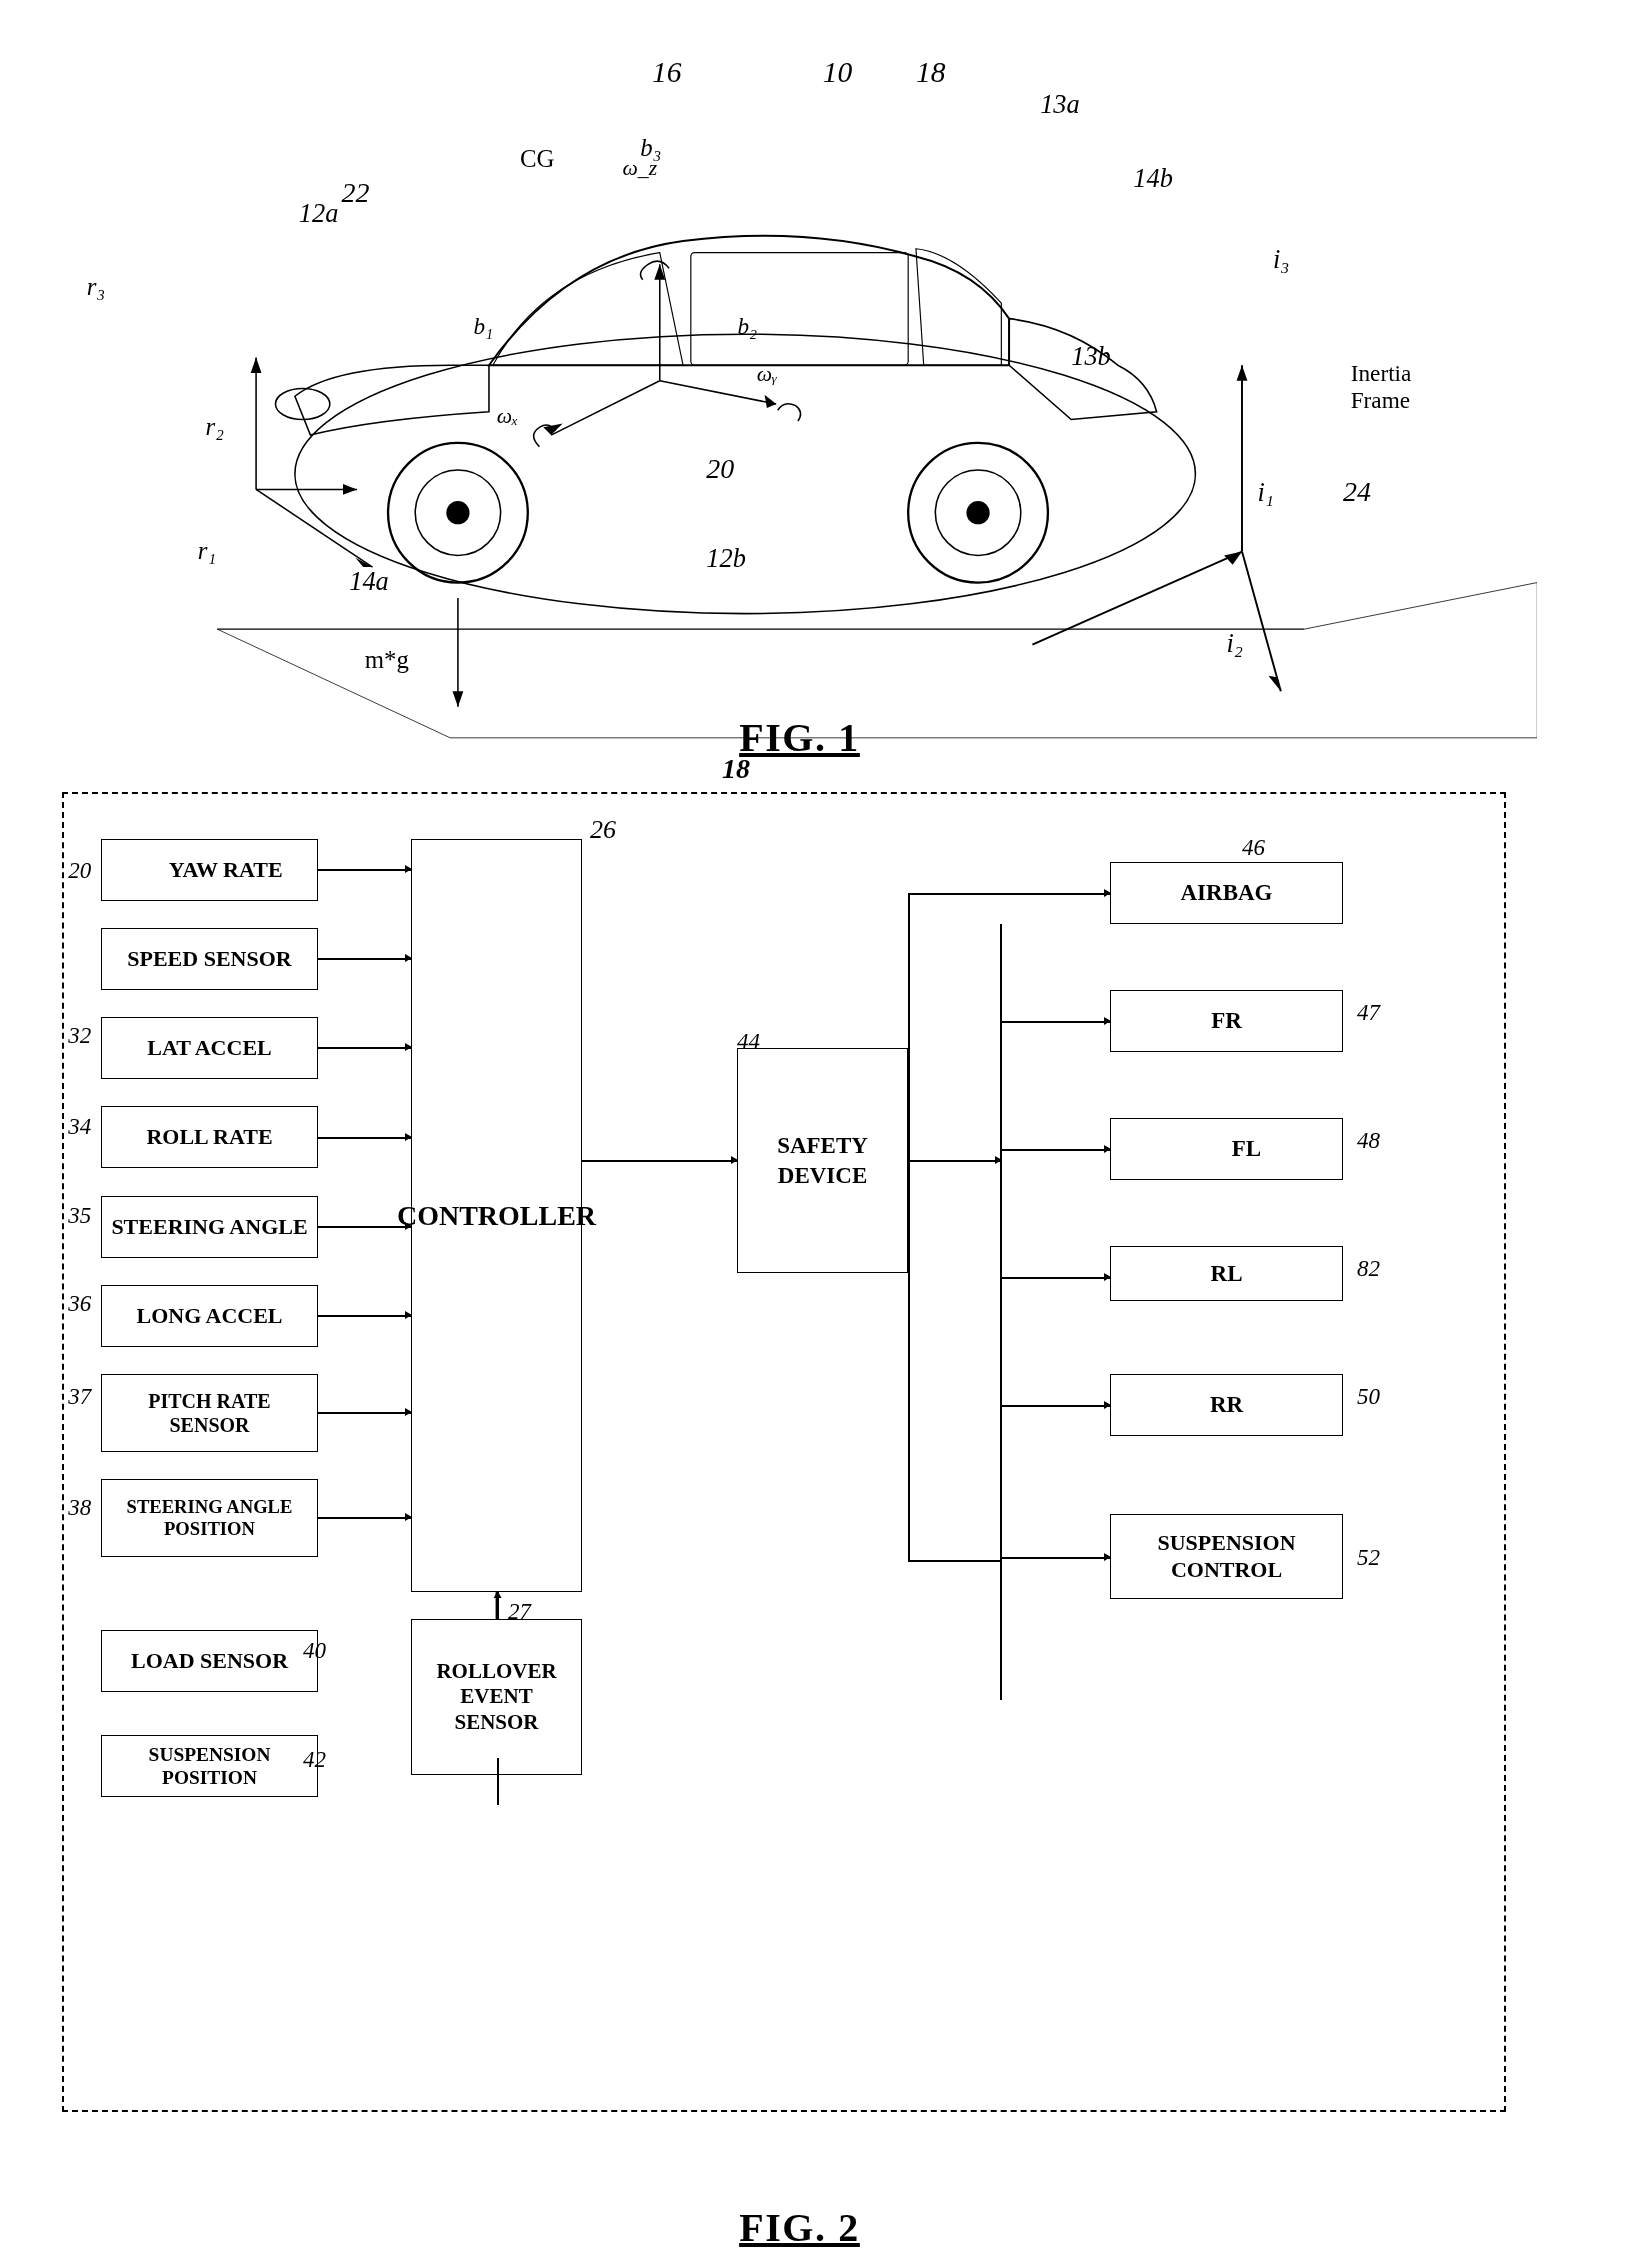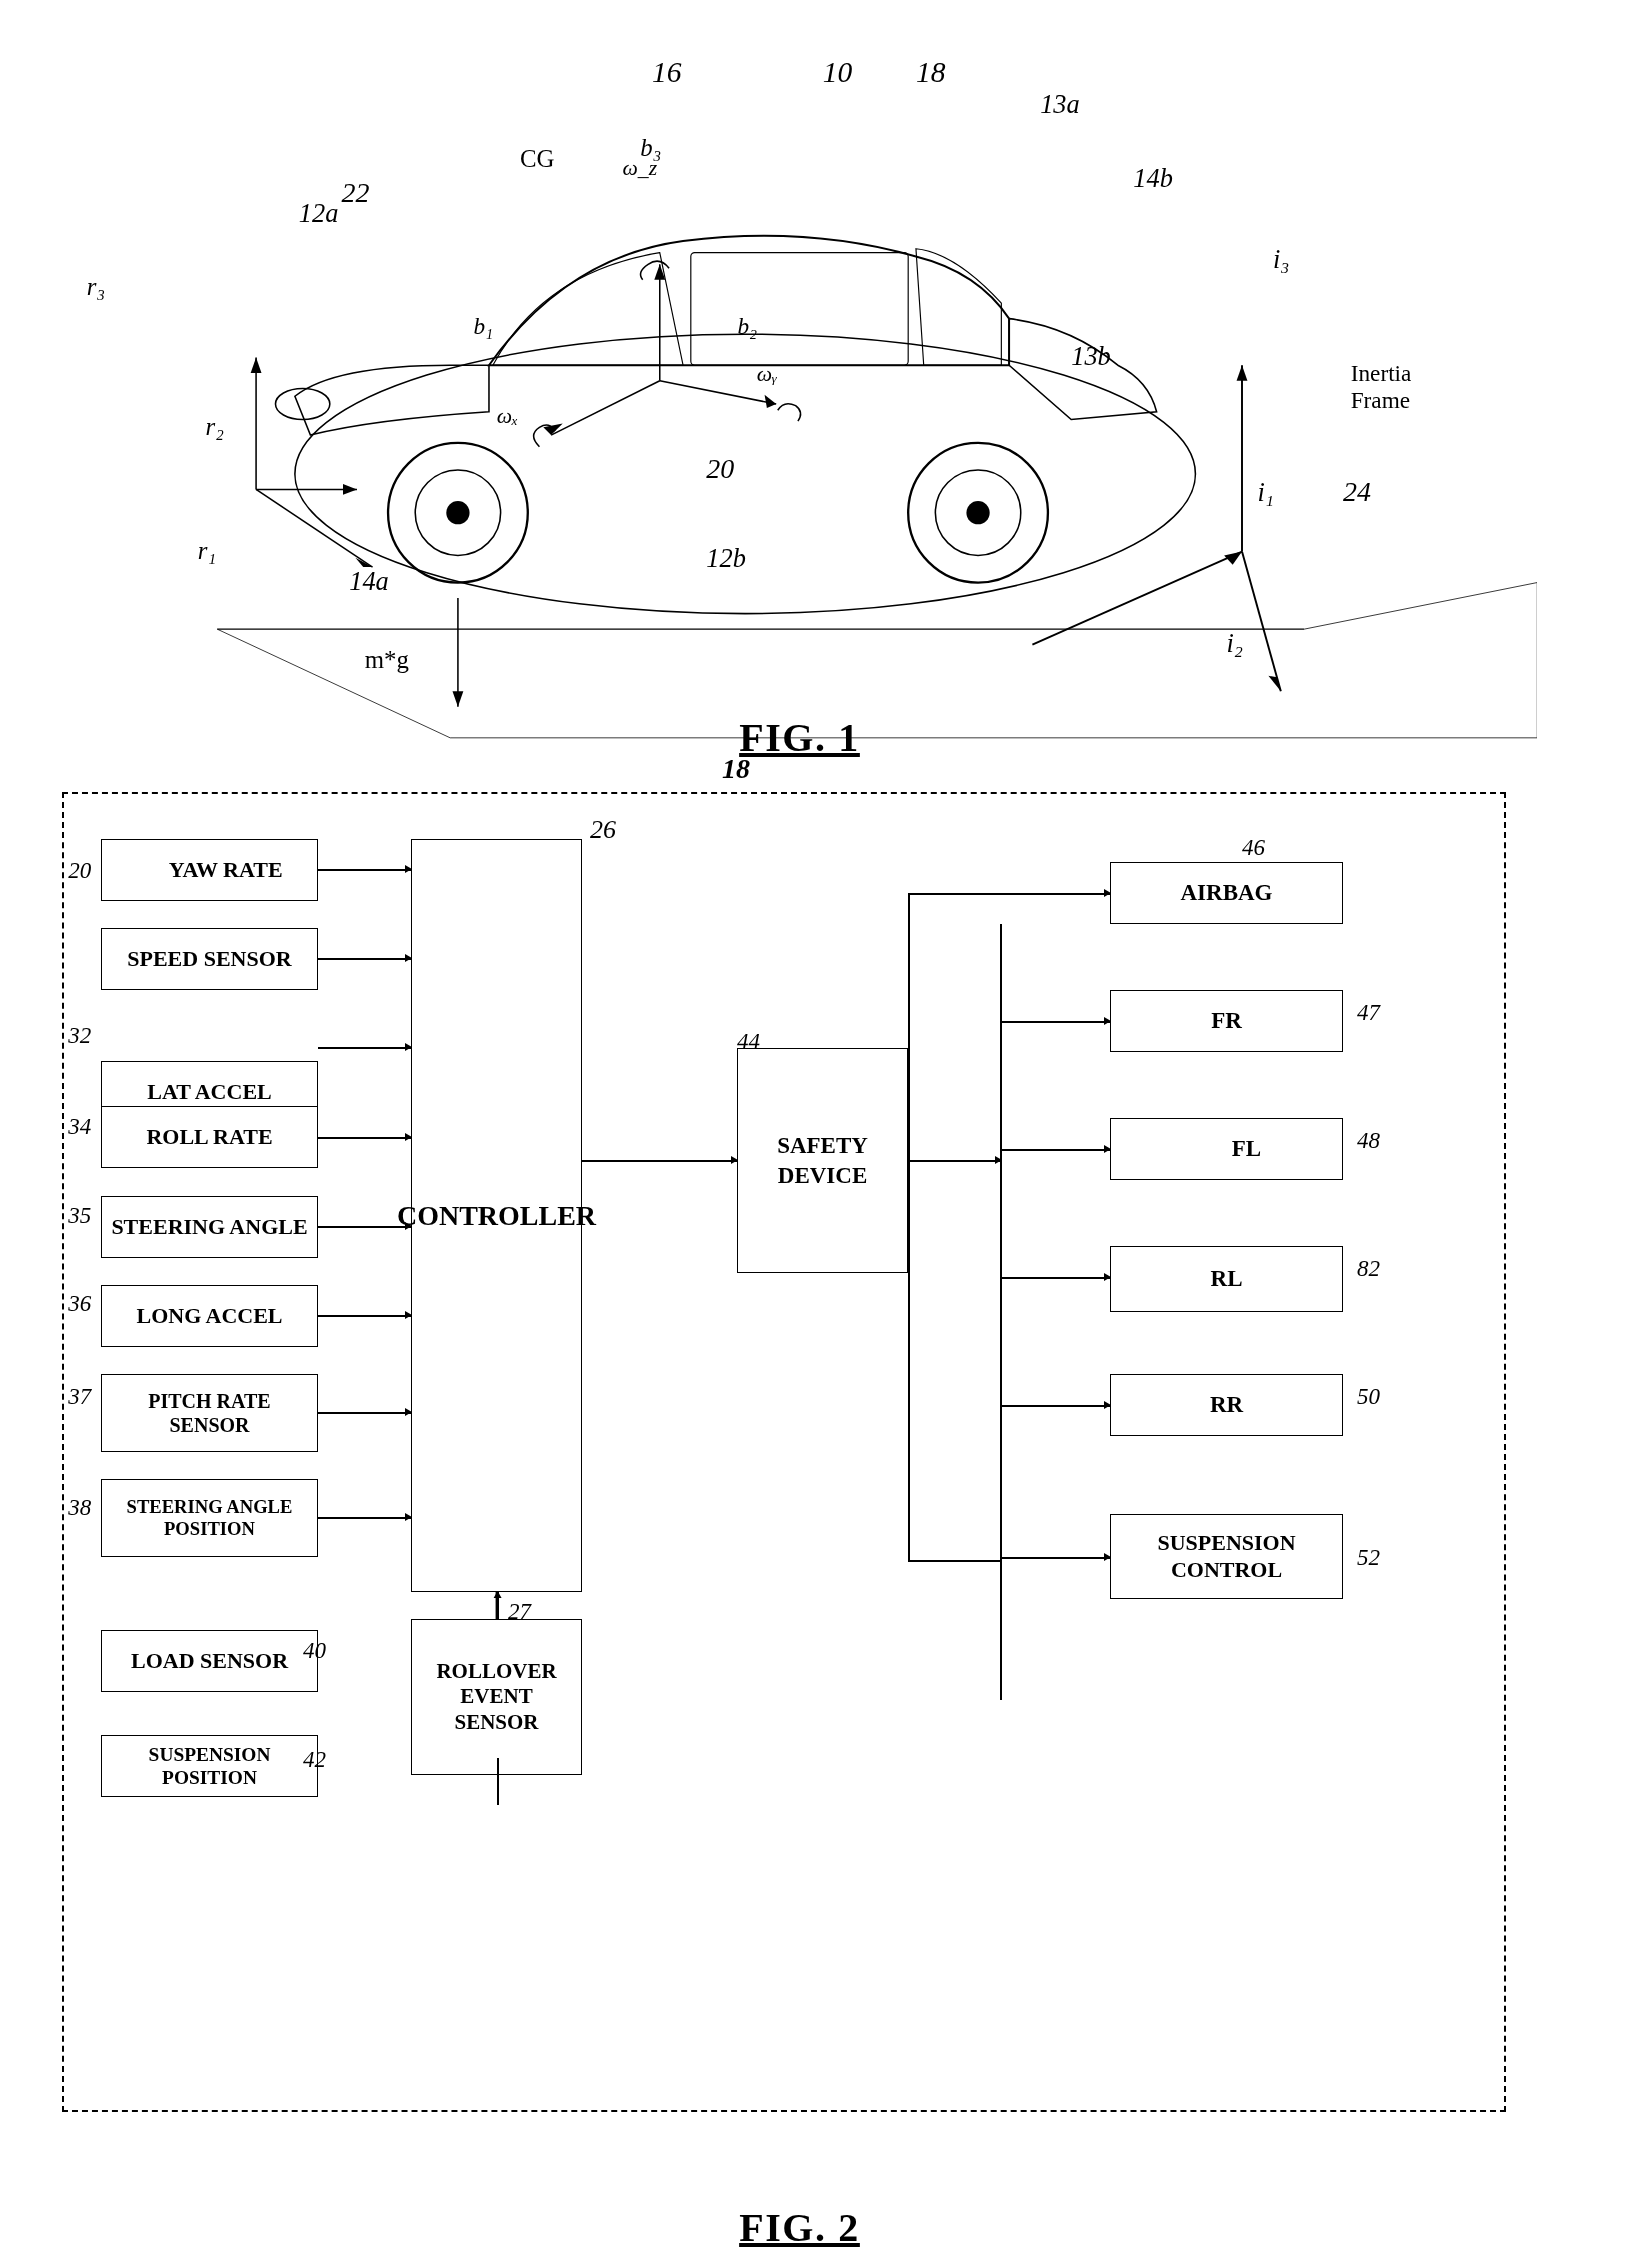--- a/index.html
+++ b/index.html
@@ -327,21 +327,21 @@
   <div class="number-label" style="top: -39px; left: 660px; font-size: 28px; font-weight: bold;">18</div>
 
   <div class="sensor-block" style="left: 39px; top: 47px; width: 217px; height: 62px; padding-left: 40px;">YAW RATE</div>
   <div class="number-label" style="left: 6.2px; top: 66px;">20</div>
 
   <div class="arrow-right" style="left: 256px; top: 77px; width: 93px;"></div>
 
   <div class="sensor-block" style="left: 39px; top: 136px; width: 217px; height: 62px;">SPEED SENSOR</div>
   <div class="arrow-right" style="left: 256px; top: 166px; width: 93px;"></div>
 
-  <div class="sensor-block" style="left: 39px; top: 225px; width: 217px; height: 62px; margin-top: 44px;">LAT ACCEL</div>
+  <div class="sensor-block" style="left: 39px; top: 225px; width: 217px; height: 62px;">LAT ACCEL</div>
   <div class="number-label" style="left: 6.2px; top: 231px;">32</div>
   <div class="arrow-right" style="left: 256px; top: 255px; width: 93px;"></div>
 
   <div class="sensor-block" style="left: 39px; top: 314px; width: 217px; height: 62px;">ROLL RATE</div>
   <div class="number-label" style="left: 6.2px; top: 322px;">34</div>
   <div class="arrow-right" style="left: 256px; top: 345px; width: 93px;"></div>
 
   <div class="sensor-block" style="left: 39px; top: 404px; width: 217px; height: 62px;">STEERING ANGLE</div>
   <div class="number-label" style="left: 6.2px; top: 411px;">35</div>
   <div class="arrow-right" style="left: 256px; top: 434px; width: 93px;"></div>
@@ -390,21 +390,21 @@
   <div class="arrow-right" style="left: 939px; top: 101px; width: 109px;"></div>
 
   <div class="output-block" style="left: 1048px; top: 198px; width: 233px; height: 62px;">FR</div>
   <div class="number-label" style="left: 1295px; top: 208px;">47</div>
   <div class="arrow-right" style="left: 939px; top: 229px; width: 109px;"></div>
 
   <div class="output-block" style="left: 1048px; top: 326px; width: 233px; height: 62px; padding-left: 40px;">FL</div>
   <div class="number-label" style="left: 1295px; top: 336px;">48</div>
   <div class="arrow-right" style="left: 939px; top: 357px; width: 109px;"></div>
 
-  <div class="output-block" style="left: 1048px; top: 454px; width: 233px; height: 66px;">RL</div>
+  <div class="output-block" style="left: 1048px; top: 454px; width: 233px; height: 55px;">RL</div>
   <div class="number-label" style="left: 1295px; top: 464px;">82</div>
   <div class="arrow-right" style="left: 939px; top: 485px; width: 109px;"></div>
 
   <div class="output-block" style="left: 1048px; top: 582px; width: 233px; height: 62px;">RR</div>
   <div class="number-label" style="left: 1295px; top: 592px;">50</div>
   <div class="arrow-right" style="left: 939px; top: 613px; width: 109px;"></div>
 
   <div class="output-block" style="left: 1048px; top: 722px; width: 233px; height: 85px; font-size: 22px;">SUSPENSION<br>CONTROL</div>
   <div class="number-label" style="left: 1295px; top: 753px;">52</div>
   <div class="arrow-right" style="left: 939px; top: 765px; width: 109px;"></div>

